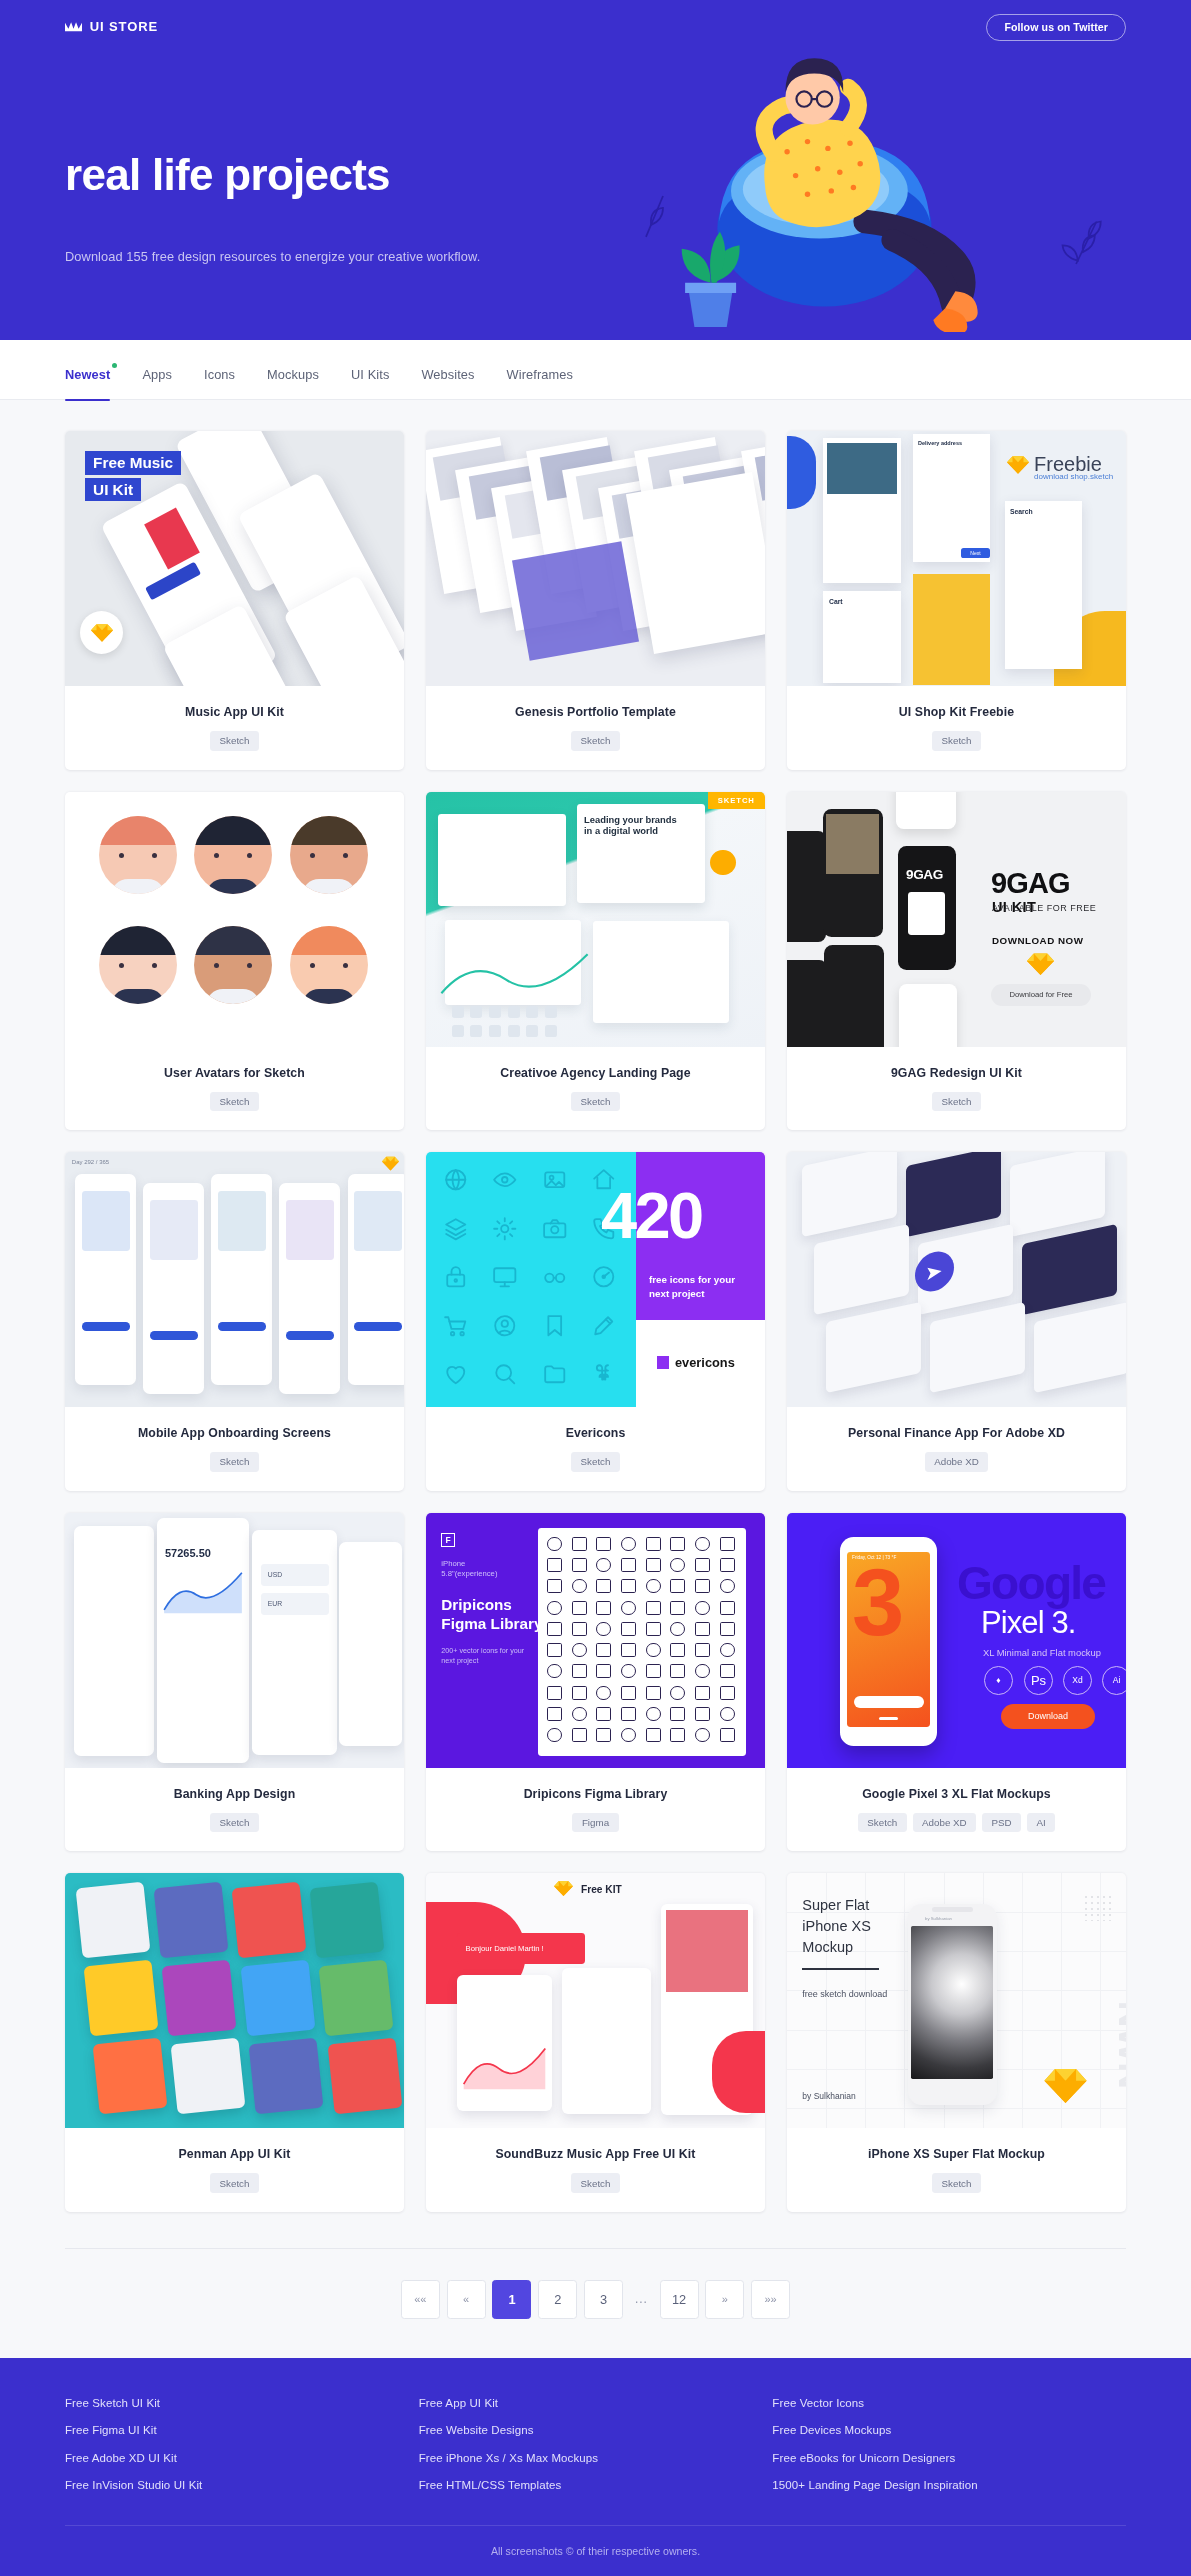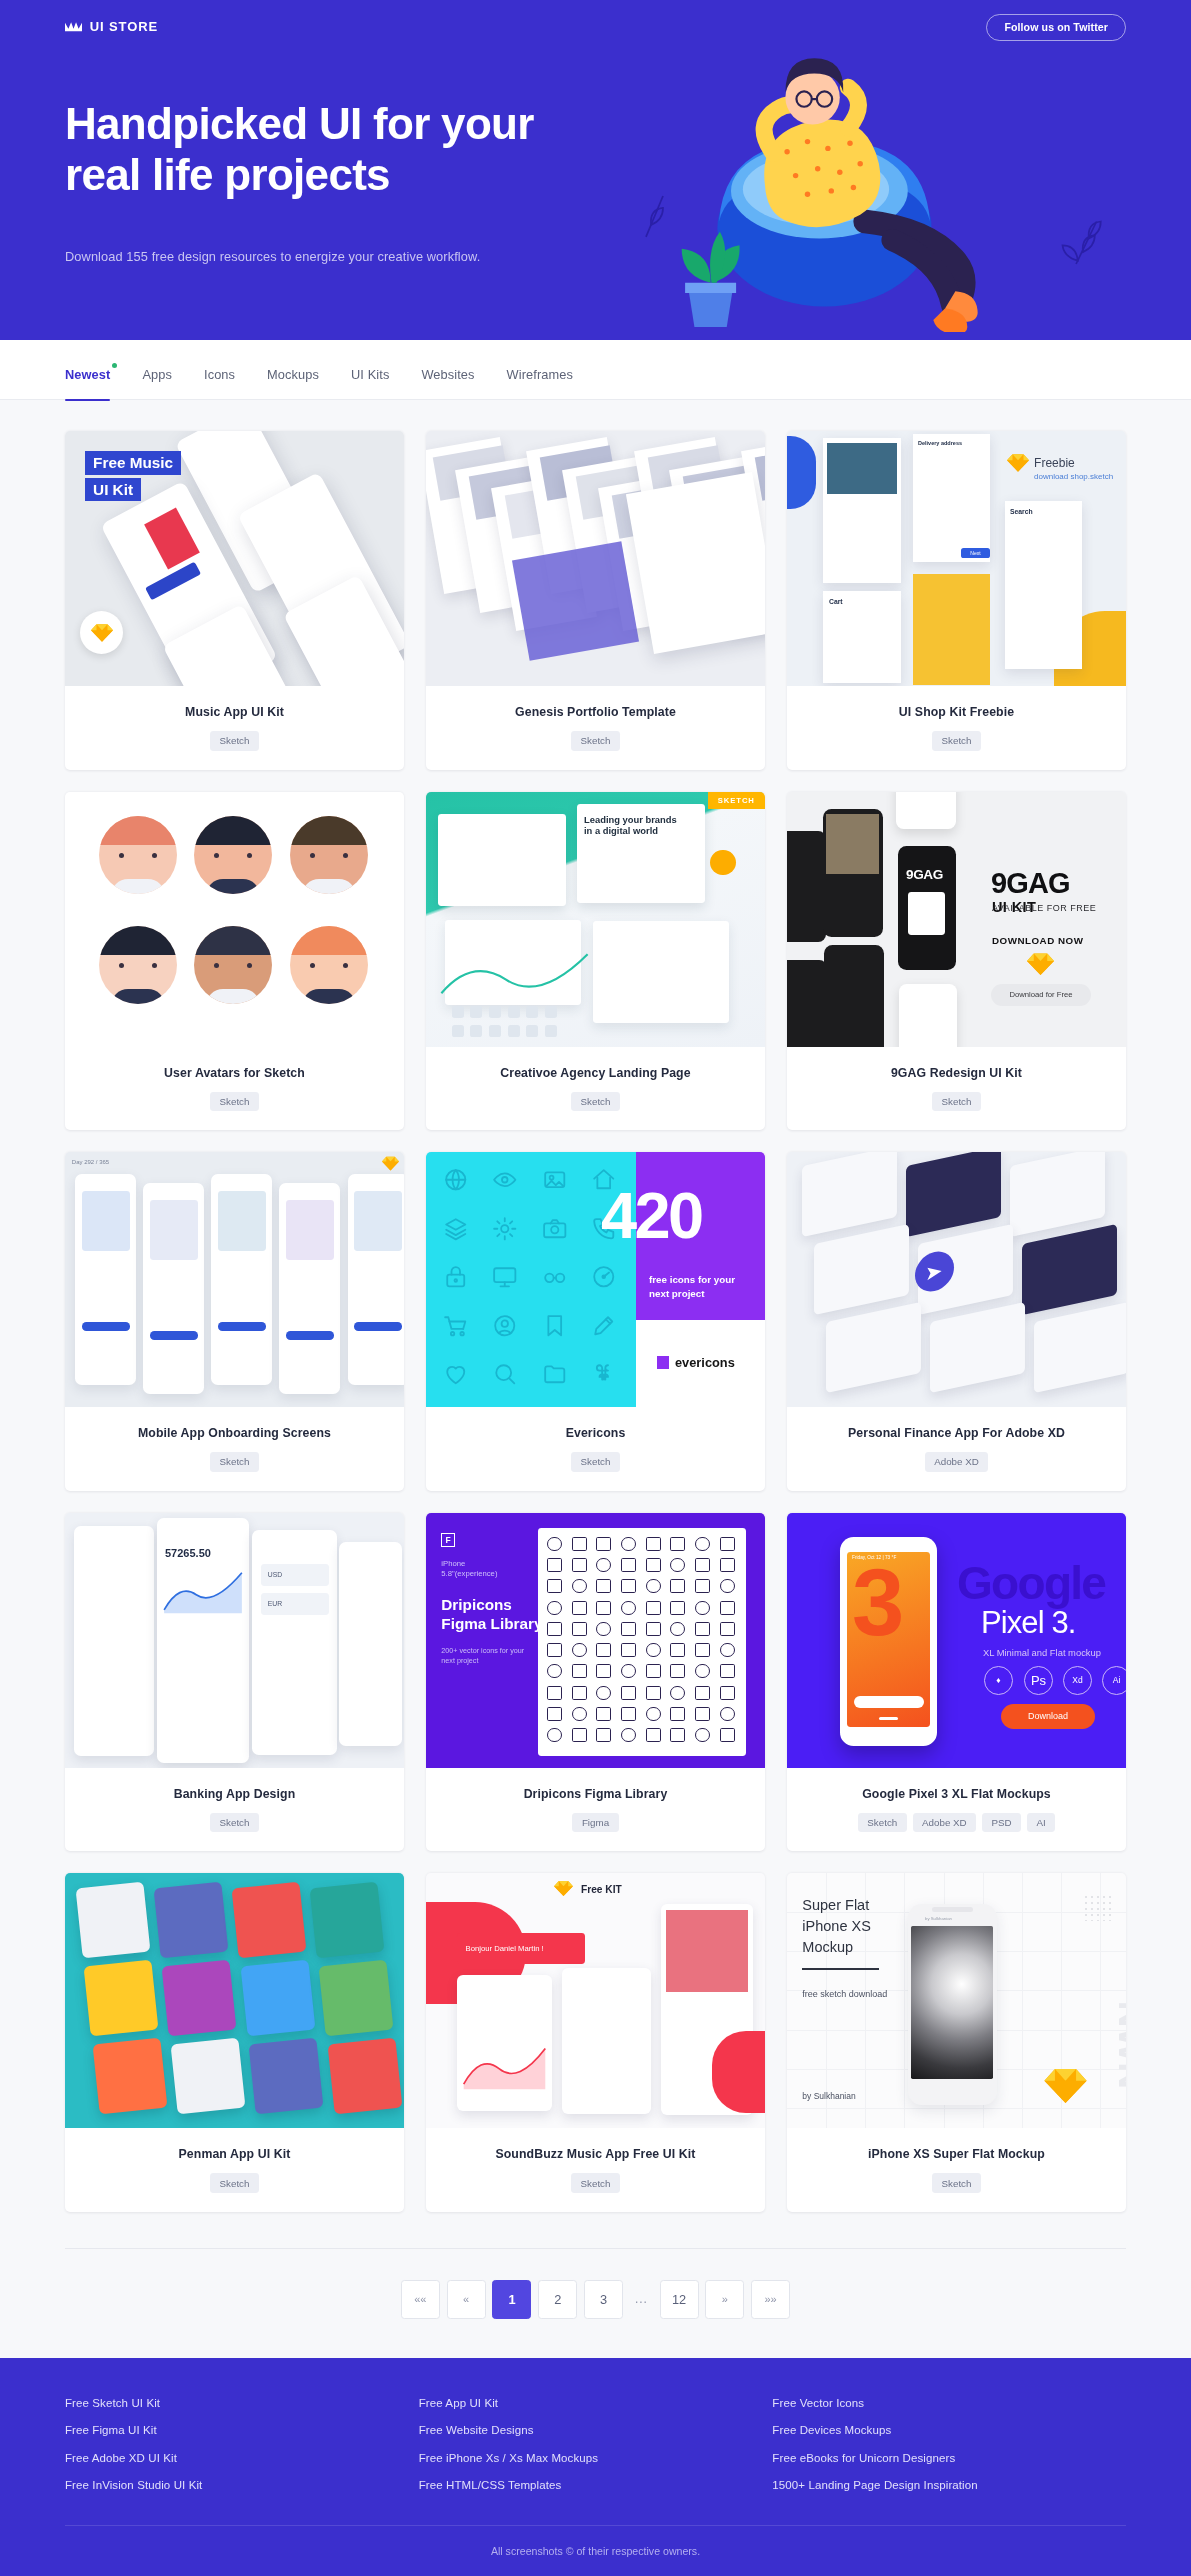--- a/index.html
+++ b/index.html
@@ -223,21 +223,21 @@
         <svg class="crown-icon" width="17" height="12" viewBox="0 0 20 14">
           <path d="M0 2 L4 9 L7.2 1.5 L10 9 L13 1.5 L16 9 L20 2 L20 12 L0 12 Z" fill="#ffffff"></path>
         </svg>
       </span>
       <span class="brand-name">UI STORE</span>
     </div>
 
     <button class="twitter-btn">Follow us on Twitter</button>
 
     <h1 class="hero-title">
-      <span>Handpicked UI for your</span><br>
+      <br>
       <span>real life projects</span>
     </h1>
     <div class="hero-sub">Download 155 free design resources to energize your creative workflow.</div>
 
     <svg class="illus" width="477" height="323" viewBox="0 0 560 380">
 
       <g stroke="#2a1fa8" stroke-width="2" fill="none">
         <path d="M516 300 L540 250"></path>
         <path d="M524 286 q14 -6 14 -20 q-16 2 -14 20z"></path>
         <path d="M531 270 q14 -6 14 -20 q-16 2 -14 20z"></path>
@@ -392,21 +392,21 @@
           <div class="abs" style="left:218px;top:70px;width:77px;height:168px;background:#fff;box-shadow:0 4.3px 12px rgba(40,45,80,.12)"></div>
           <div class="abs" style="left:223px;top:77px;font-size:6.8px;font-weight:bold;color:#23304a">Search</div>
           <div class="abs" style="left:220px;top:22px;display:flex;align-items:center;gap:5.1px">
             <svg width="22" height="20" viewBox="0 0 40 36">
               <path d="M10 2h20l10 11-20 21L0 13z" fill="#fdad00"></path>
               <path d="M10 2h20l-10 11z" fill="#fdd231"></path>
               <path d="M0 13h40l-20 21z" fill="#fdad00"></path>
               <path d="M10 2L0 13h10z" fill="#fdd231"></path>
               <path d="M30 2l10 11H30z" fill="#fdd231"></path>
             </svg>
-            <span style="font-size:12px;color:#3a4358">Freebie</span>
+            <span style="font-size:20px;color:#3a4358">Freebie</span>
           </div>
           <div class="abs" style="left:247px;top:41px;font-size:8px;color:#4b7fd6">download shop.sketch</div>
         </div>
         <div class="card-meta">
           <div class="card-title">UI Shop Kit Freebie</div>
           <div class="tag-row">
             <span class="tag">Sketch</span>
           </div>
         </div>
       </div>

